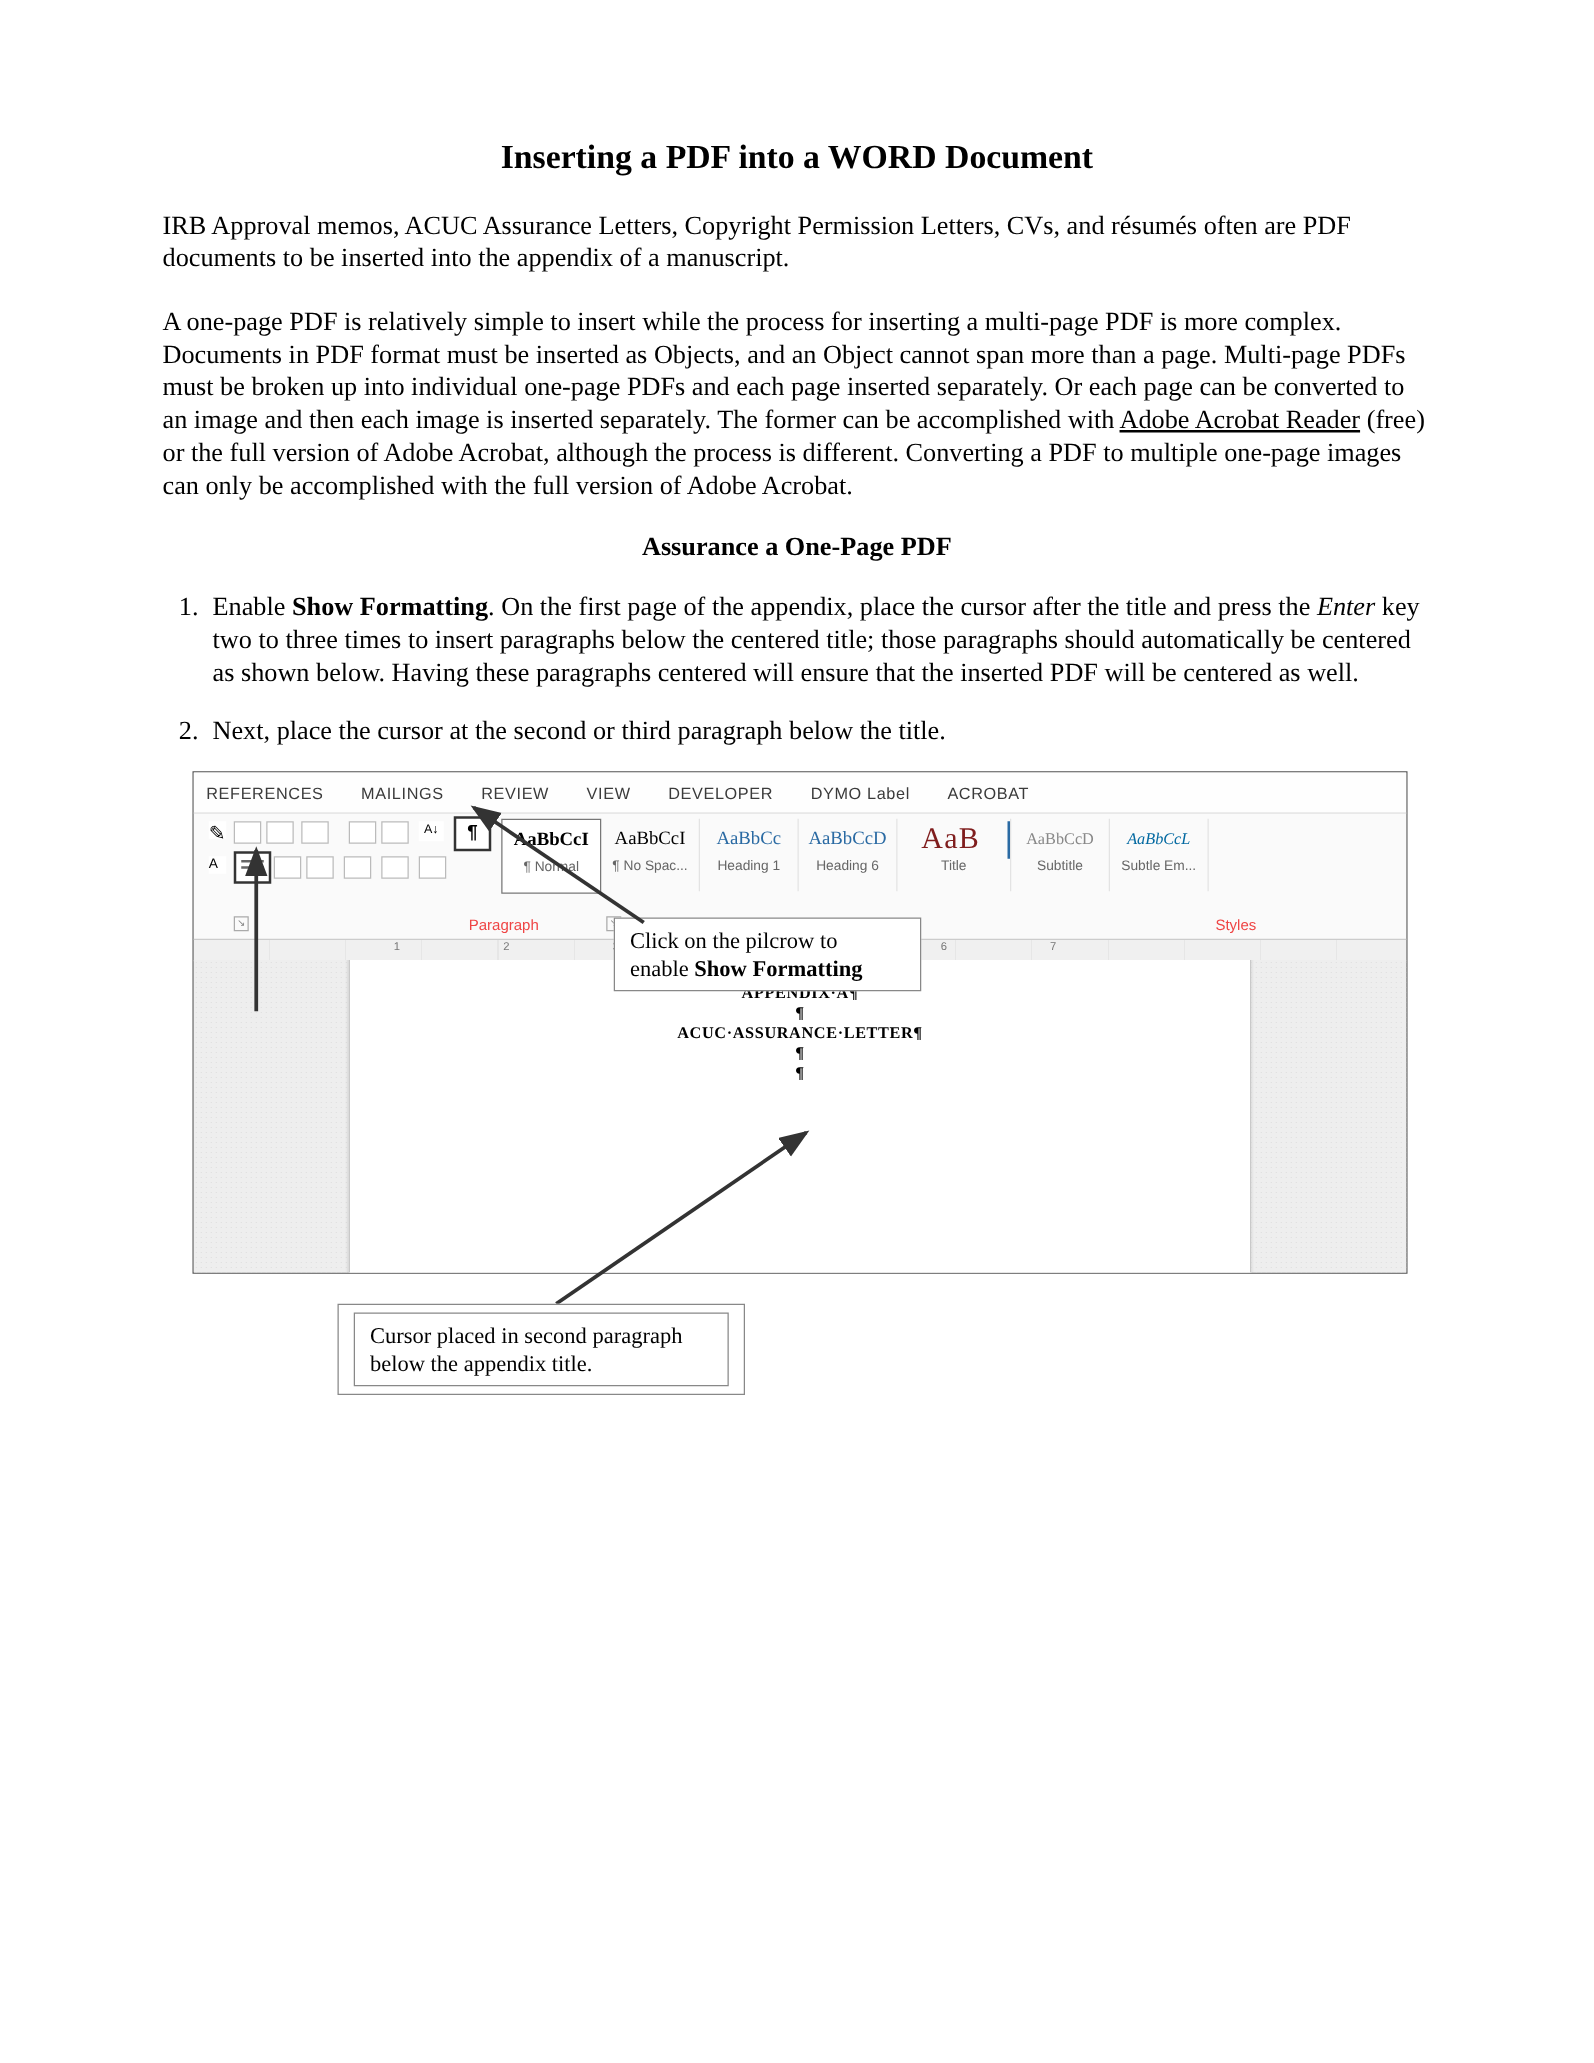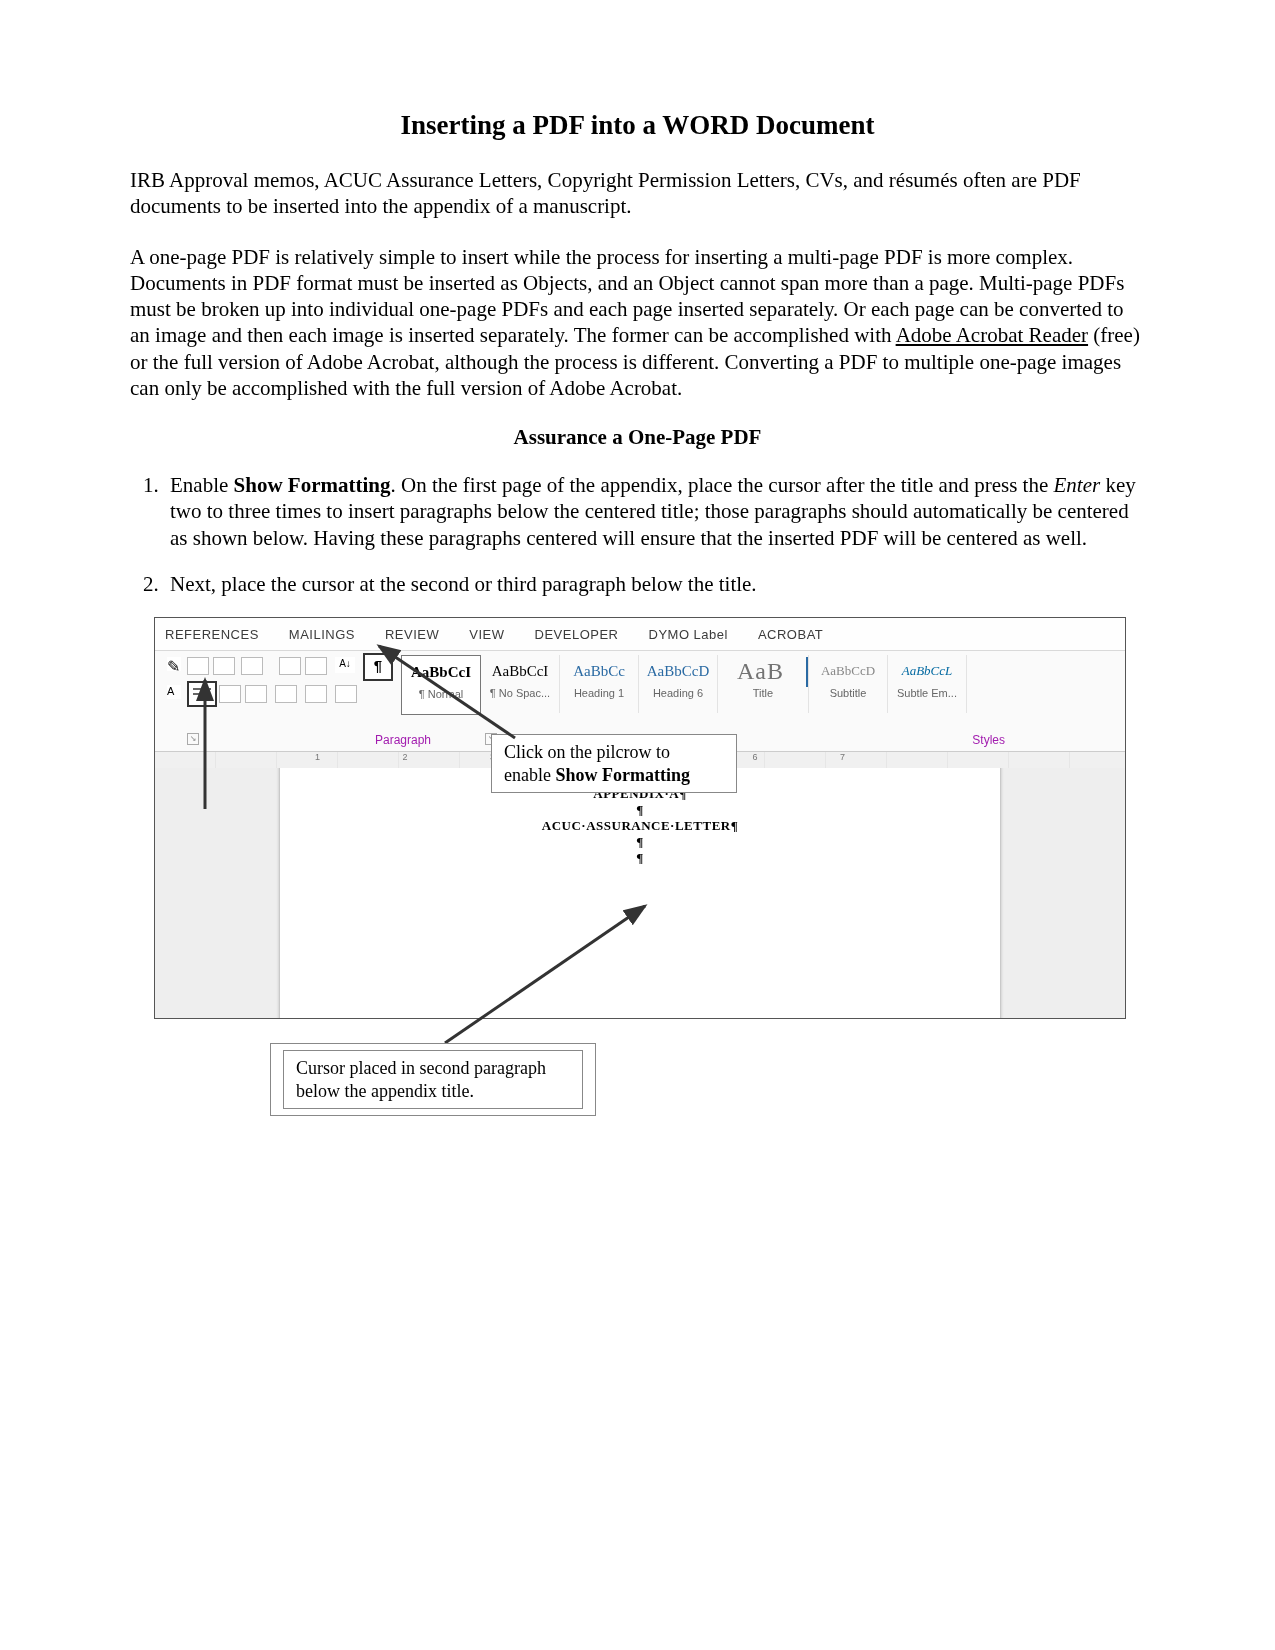--- a/index.html
+++ b/index.html
@@ -108,21 +108,21 @@
     content:""; position:absolute; left:4px; right:4px; height:2px; background:#666;
   }
   .align-block::before { top:5px; }
   .align-block::after  { top:10px; }
   .ic-al2 { left: 60px; top:30px; }
   .ic-al3 { left: 86px; top:30px; }
   .ic-ls  { left: 116px; top:30px; }
   .ic-shd { left: 146px; top:30px; }
   .ic-brd { left: 176px; top:30px; }
   .grp-label {
-    position:absolute; bottom: 4px; font-size: 12px; color:#a21caf;
+    position:absolute; bottom: 4px; font-size: 12px; color:#ef4444;
   }
   .grp-label.l2 { left: 220px; }
   .grp-label.l3 { right: 120px; }
   .grp-arrow {
     position:absolute; bottom:6px; width:10px; height:10px; border:1px solid #aaa; font-size:8px; line-height:9px; text-align:center; color:#888;
   }
   .grp-arrow.a1{ left: 32px; }
   .grp-arrow.a2{ left: 330px; }
 
   
@@ -137,21 +137,21 @@
     font-size: 11px;
     color:#555;
     padding-top:2px;
   }
   .style-tile .prev { display:block; font-family:"Times New Roman",serif; height:30px; line-height:28px; }
   .style-tile .lbl  { display:block; font-size:11px; color:#666; }
   .style-tile.normal { border:1.5px solid #777; background:#fff; }
   .style-tile.normal .prev { font-weight: bold; color:#000; font-size:15px; }
   .style-tile .p1 { color:#000; font-size:15px; }
   .style-tile .pH { color:#2a6aa3; font-size:15px; }
-  .style-tile .pT { color:#737373; font-size:24px; letter-spacing:1px; border-right:2px solid #2a6aa3; padding-right:3px; }
+  .style-tile .pT { color:#7f1d1d; font-size:24px; letter-spacing:1px; border-right:2px solid #2a6aa3; padding-right:3px; }
   .style-tile .pS { color:#888; font-size:13px; }
   .style-tile .pE { color:#0369a1; font-style:italic; font-size:13px; }
 
   
   .ruler {
     height: 16px;
     background: repeating-linear-gradient(90deg,#f0f0f0 0 60px,#e6e6e6 60px 61px);
     border-bottom:1px solid #ccc;
     font-size:9px; color:#777; letter-spacing:40px; padding-left: 160px;
     white-space: nowrap; overflow: hidden;

